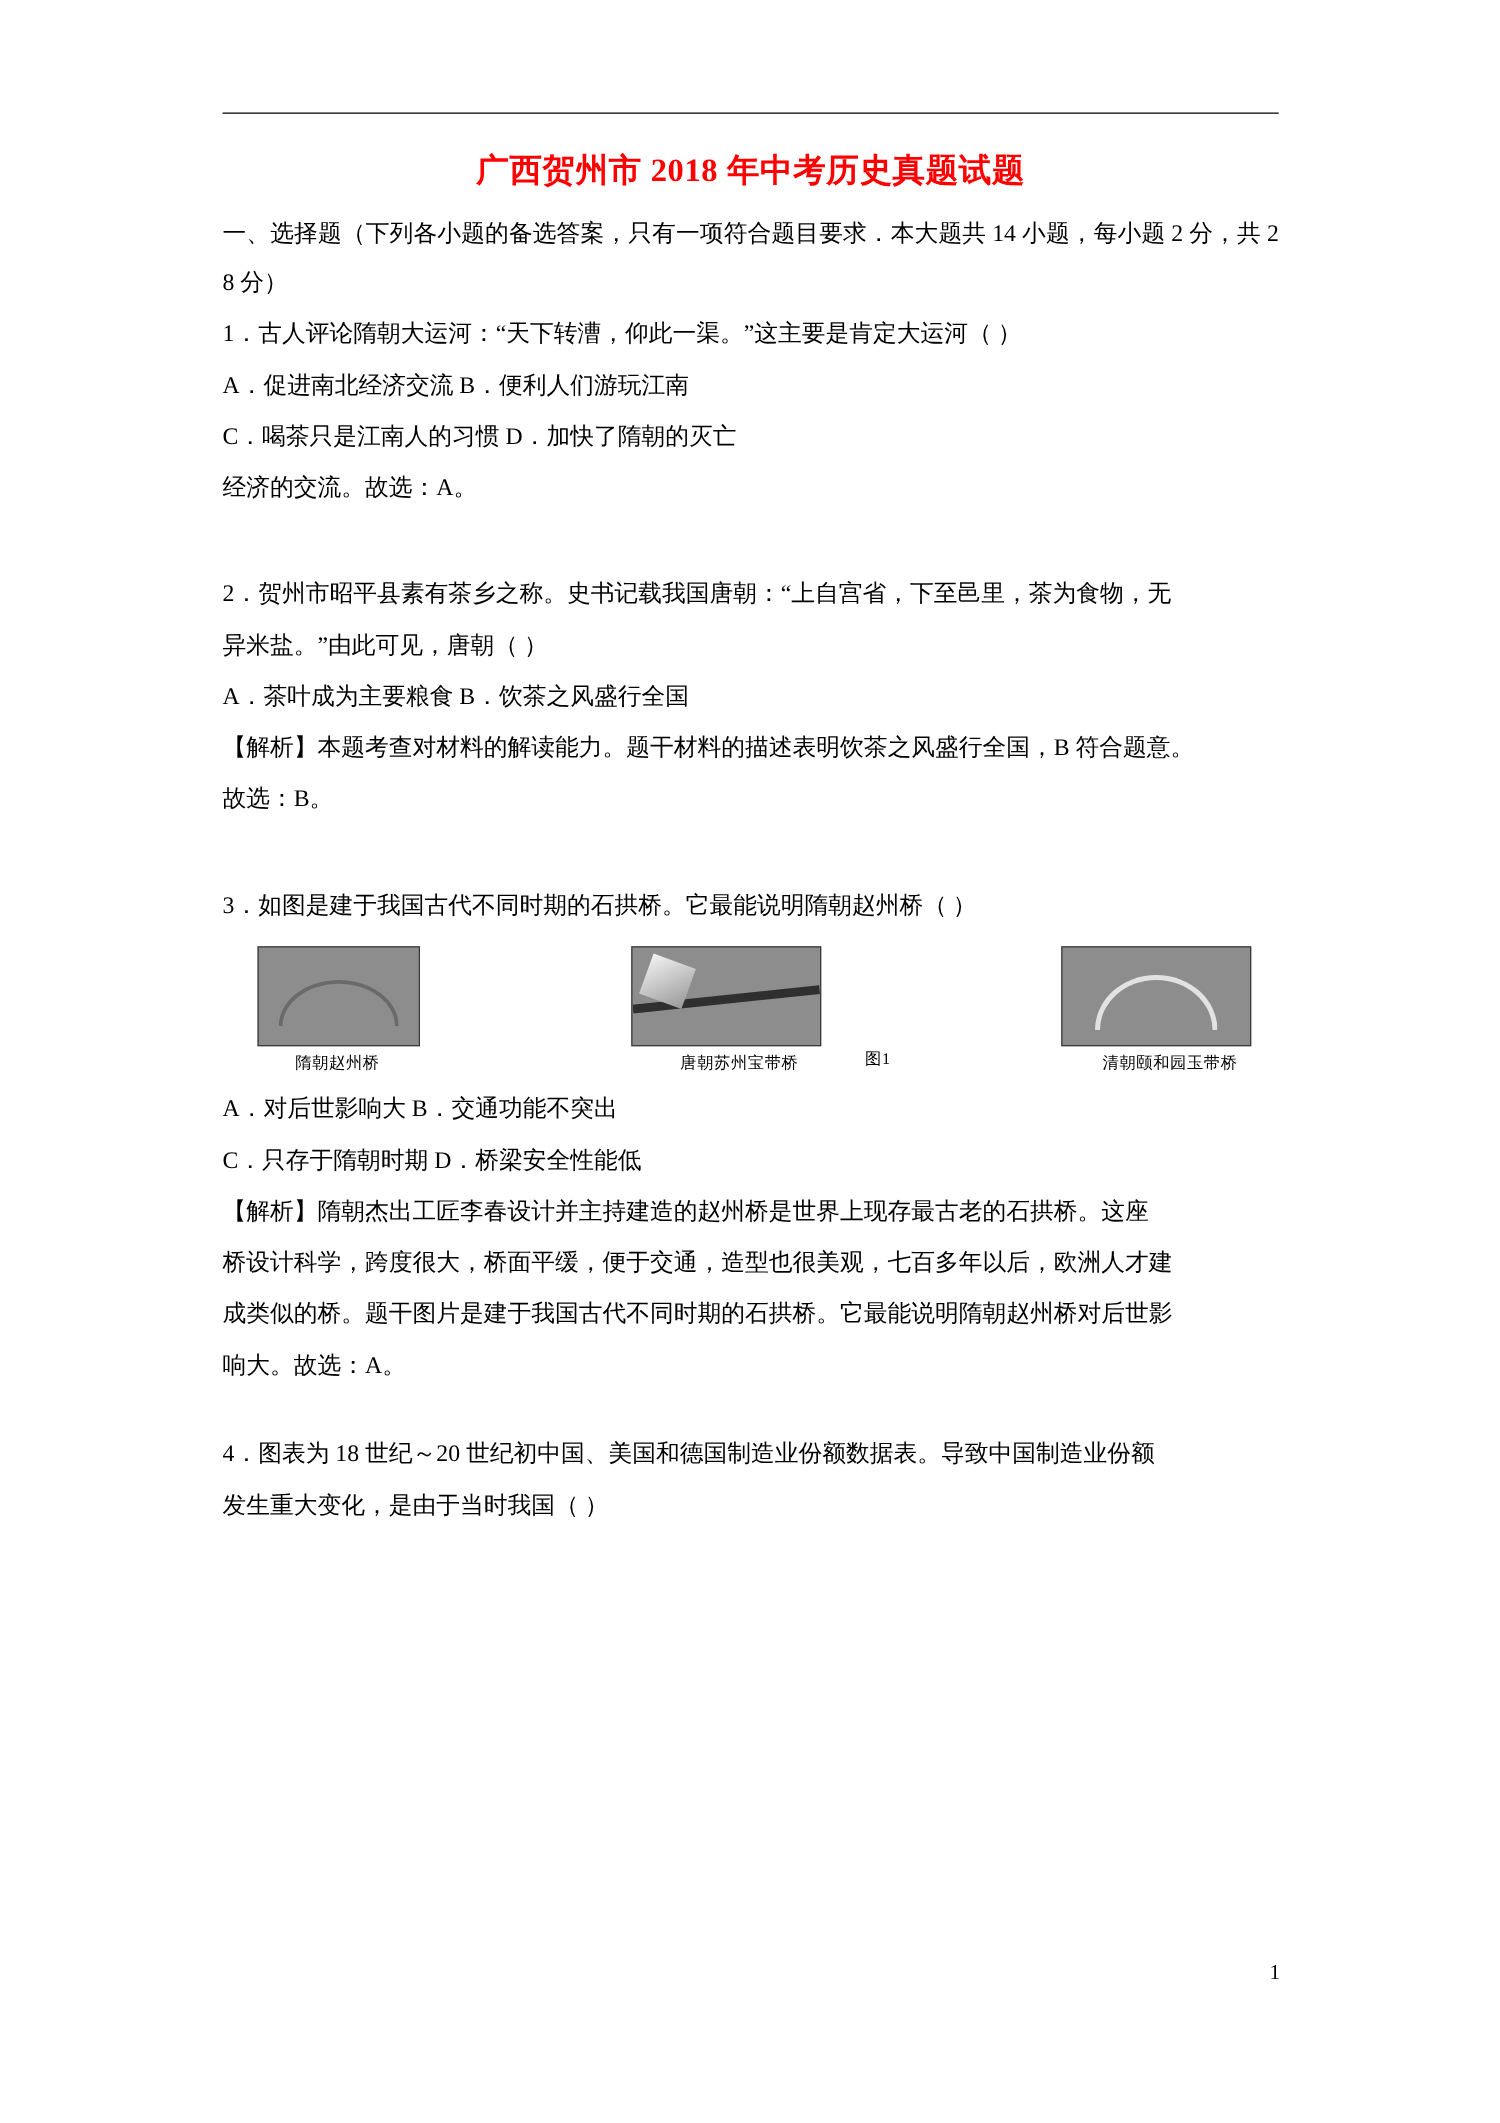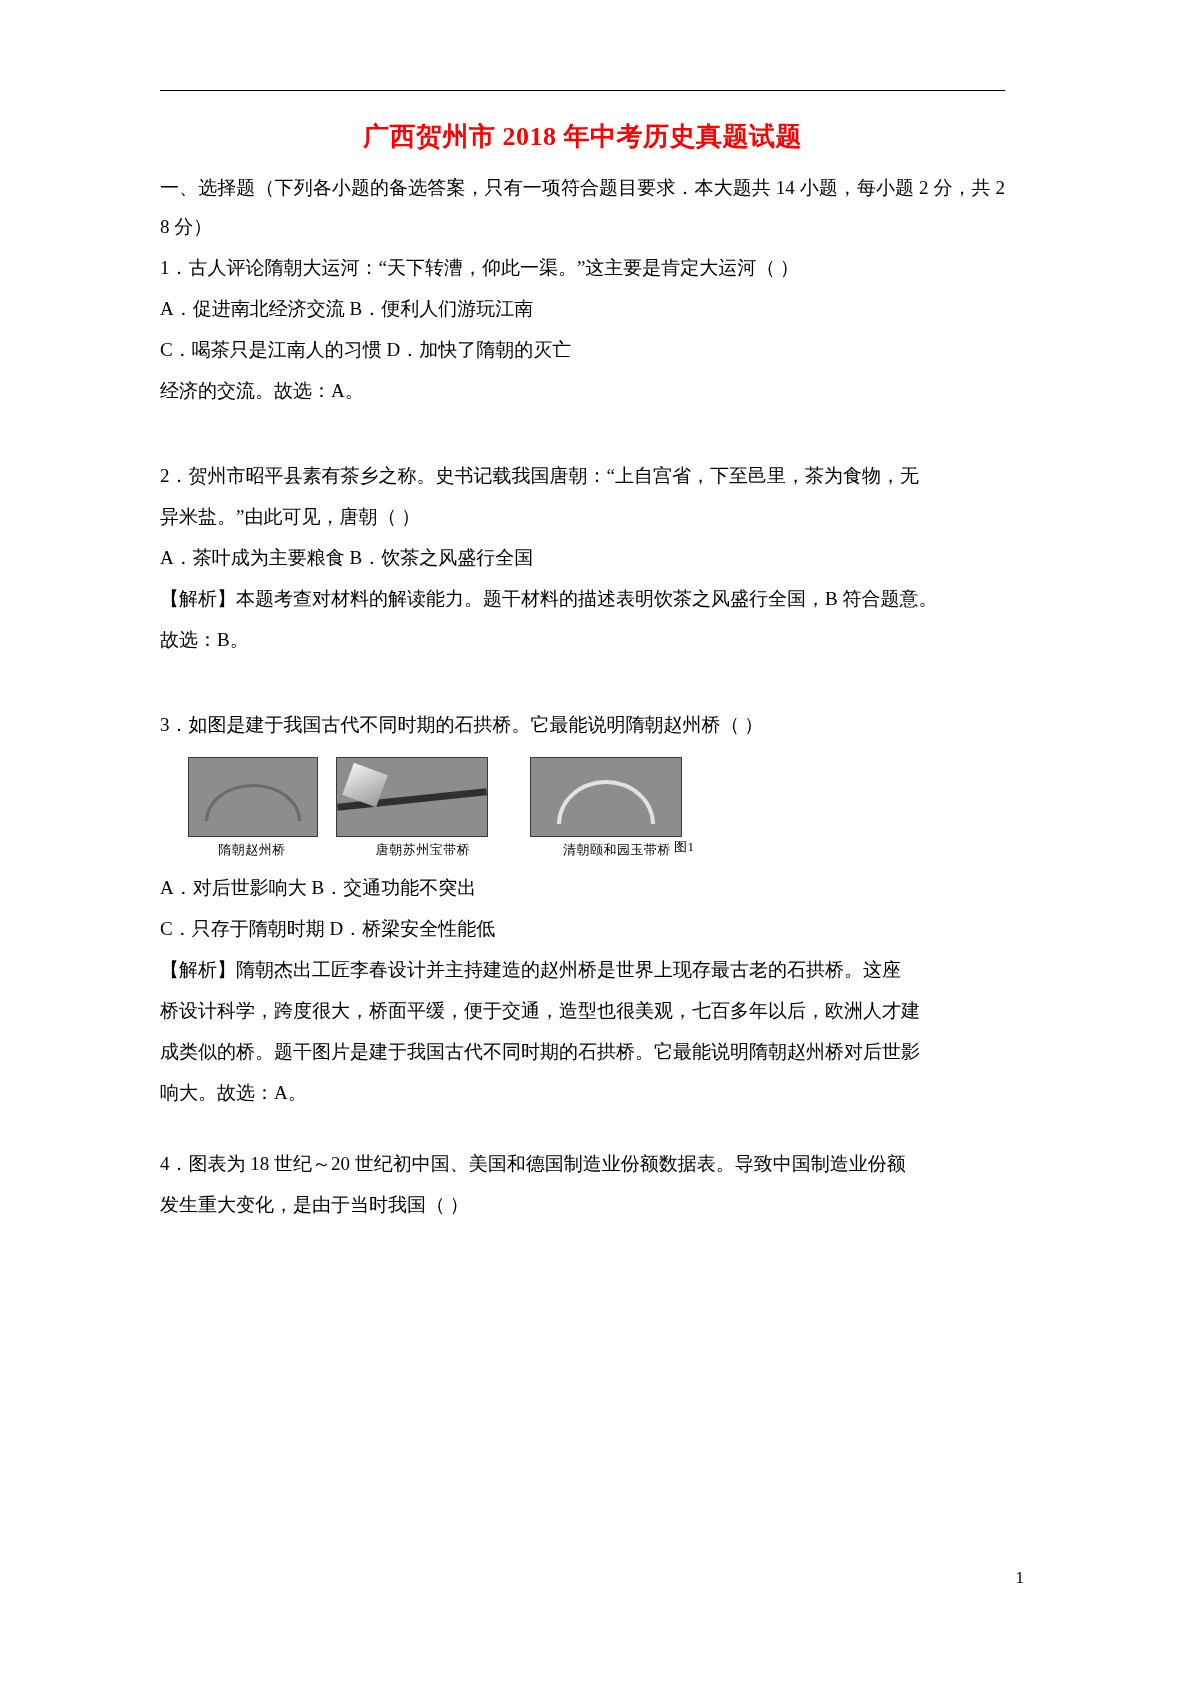--- a/index.html
+++ b/index.html
@@ -14,21 +14,21 @@
   .page {
     position: relative;
     width: 1200px;
     height: 1698px;
     margin: 0 auto;
     background: #ffffff;
     overflow: hidden;
   }
   .content {
     position: absolute;
-    left: 160px;
+    left: 178px;
     top: 90px;
     width: 845px;
   }
   .rule {
     border: none;
     border-top: 1.5px solid #000;
     margin: 0 0 28px 0;
   }
   .doc-title {
     text-align: center;
@@ -43,21 +43,21 @@
     font-size: 19px;
     line-height: 2.05;
     margin: 0 0 2px 0;
     text-align: justify;
     word-break: break-all;
   }
   .spacer-lg { height: 44px; }
   .spacer-md { height: 30px; }
   .figure-row {
     display: flex;
-    justify-content: flex-start;
+    justify-content: space-between;
     align-items: flex-end;
     gap: 20px;
     margin: 12px 0 10px 28px;
     position: relative;
   }
   .fig {
     width: 128px;
     text-align: center;
   }
   .fig .imgbox {

